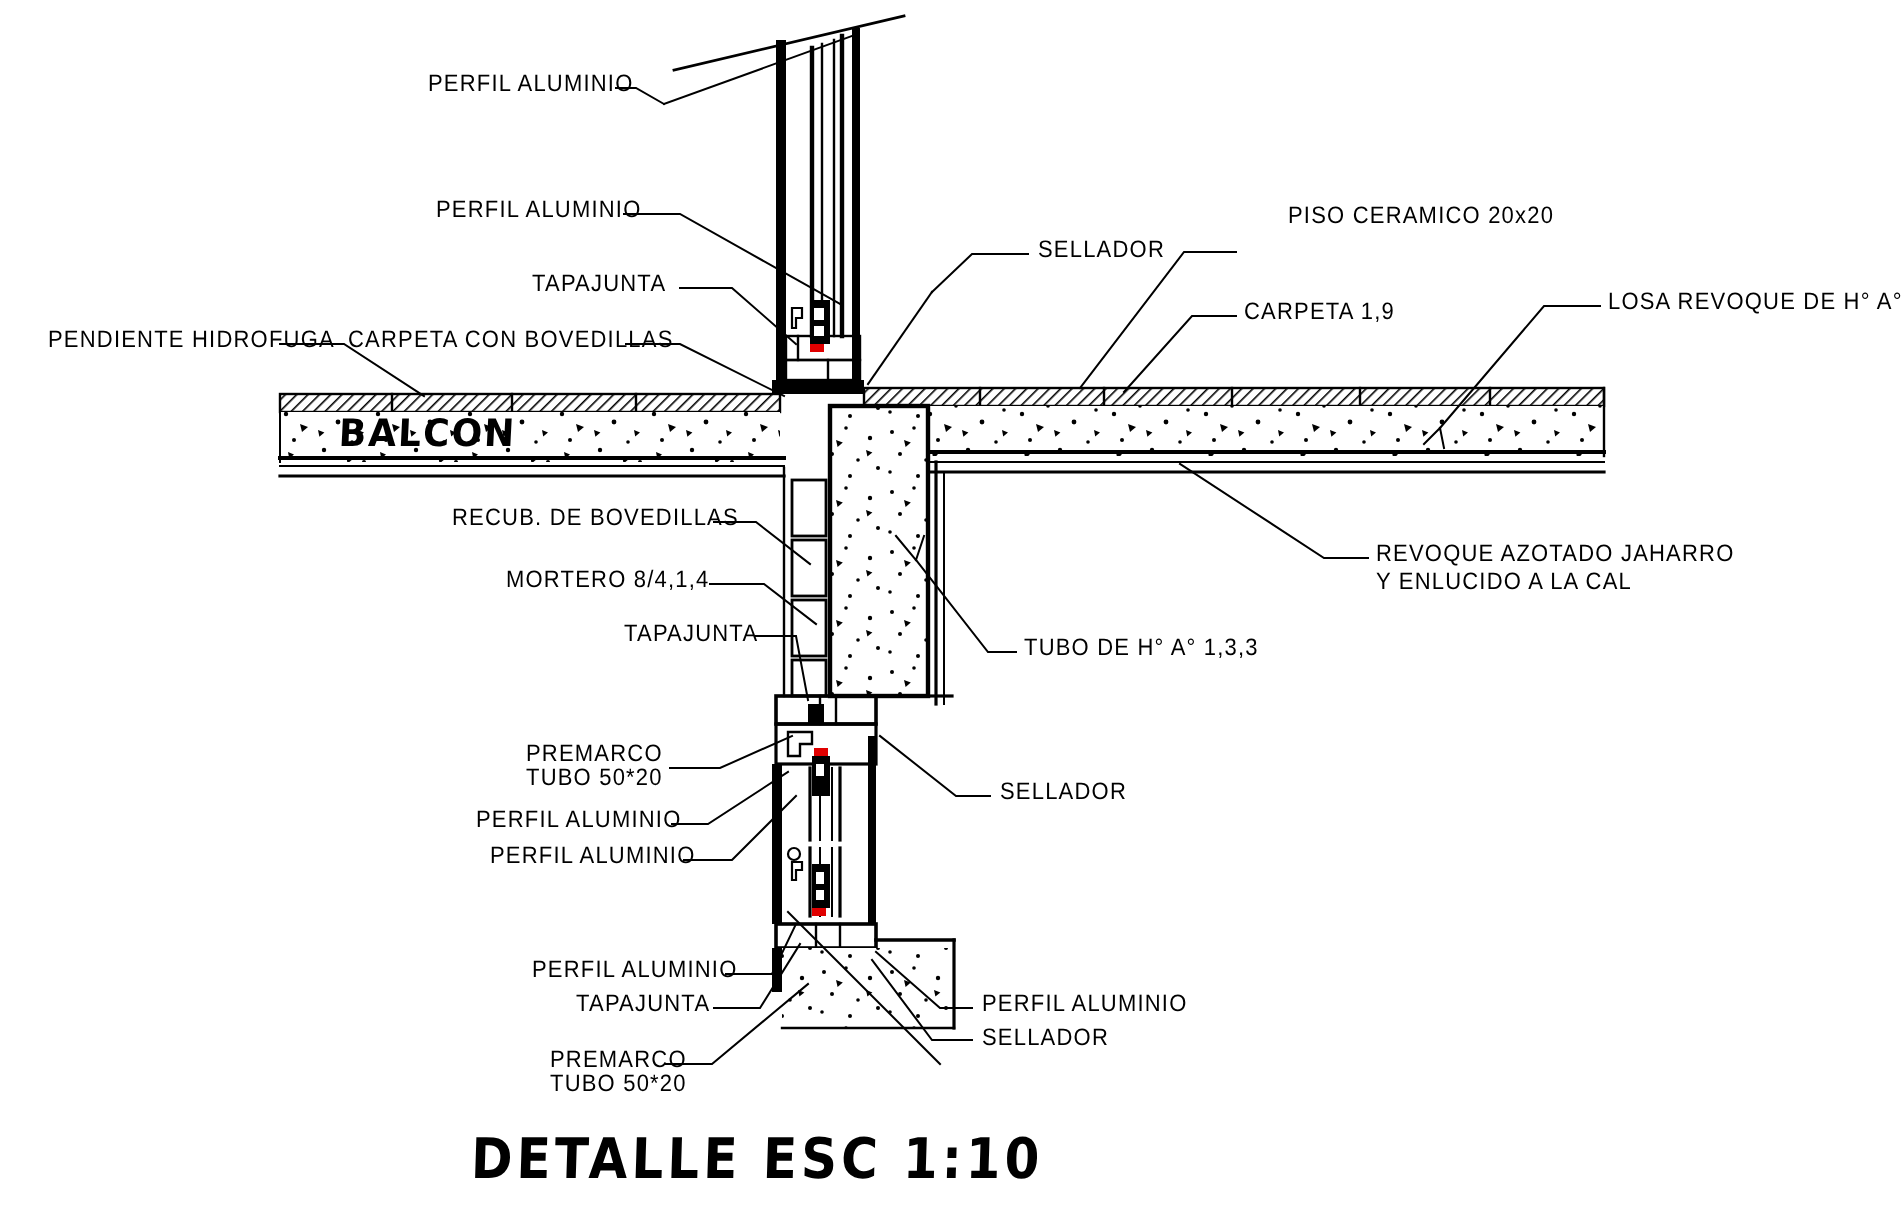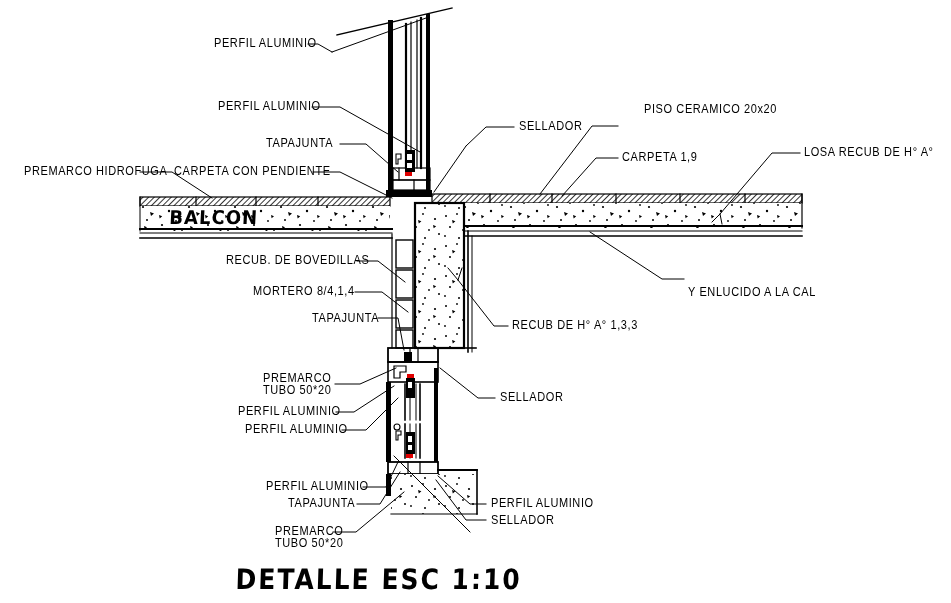--- a/index.html
+++ b/index.html
@@ -249,31 +249,32 @@
       <path d="M486 520 L466 520 L436 480"></path>
 
       <path d="M394 456 L470 532"></path>
     </g>
   </g>
 </svg>
 
 <div class="lbl" style="left:214px;top:36px;">PERFIL ALUMINIO</div>
 <div class="lbl" style="left:218px;top:99px;">PERFIL ALUMINIO</div>
 <div class="lbl" style="left:266px;top:136px;">TAPAJUNTA</div>
-<div class="lbl" style="left:24px;top:164px;">PREMARCO HIDROFUGA</div>
-<div class="lbl" style="left:174px;top:164px;">CARPETA CON PENDIENTE</div>
+<div class="lbl" style="left:24px;top:164px;">PENDIENTE HIDROFUGA</div>
+<div class="lbl" style="left:174px;top:164px;">CARPETA CON BOVEDILLAS</div>
 <div class="lbl" style="left:519px;top:119px;">SELLADOR</div>
 <div class="lbl" style="left:622px;top:102px;margin-left:22px;">PISO CERAMICO 20x20</div>
 <div class="lbl" style="left:622px;top:150px;">CARPETA 1,9</div>
-<div class="lbl" style="left:804px;top:145px;">LOSA RECUB DE H° A°</div>
+<div class="lbl" style="left:804px;top:145px;">LOSA REVOQUE DE H° A°</div>
+<div class="lbl" style="left:688px;top:271px;">REVOQUE AZOTADO JAHARRO</div>
 <div class="lbl" style="left:688px;top:285px;text-align:center;">Y ENLUCIDO A LA CAL</div>
 <div class="lbl" style="left:226px;top:253px;">RECUB. DE BOVEDILLAS</div>
 <div class="lbl" style="left:253px;top:284px;">MORTERO 8/4,1,4</div>
 <div class="lbl" style="left:312px;top:311px;">TAPAJUNTA</div>
-<div class="lbl" style="left:512px;top:318px;">RECUB DE H° A° 1,3,3</div>
+<div class="lbl" style="left:512px;top:318px;">TUBO DE H° A° 1,3,3</div>
 <div class="lbl" style="left:263px;top:371px;">PREMARCO</div>
 <div class="lbl" style="left:263px;top:383px;">TUBO 50*20</div>
 <div class="lbl" style="left:238px;top:404px;">PERFIL ALUMINIO</div>
 <div class="lbl" style="left:245px;top:422px;">PERFIL ALUMINIO</div>
 <div class="lbl" style="left:500px;top:390px;">SELLADOR</div>
 <div class="lbl" style="left:266px;top:479px;">PERFIL ALUMINIO</div>
 <div class="lbl" style="left:288px;top:496px;">TAPAJUNTA</div>
 <div class="lbl" style="left:275px;top:524px;">PREMARCO</div>
 <div class="lbl" style="left:275px;top:536px;">TUBO 50*20</div>
 <div class="lbl" style="left:491px;top:496px;">PERFIL ALUMINIO</div>

